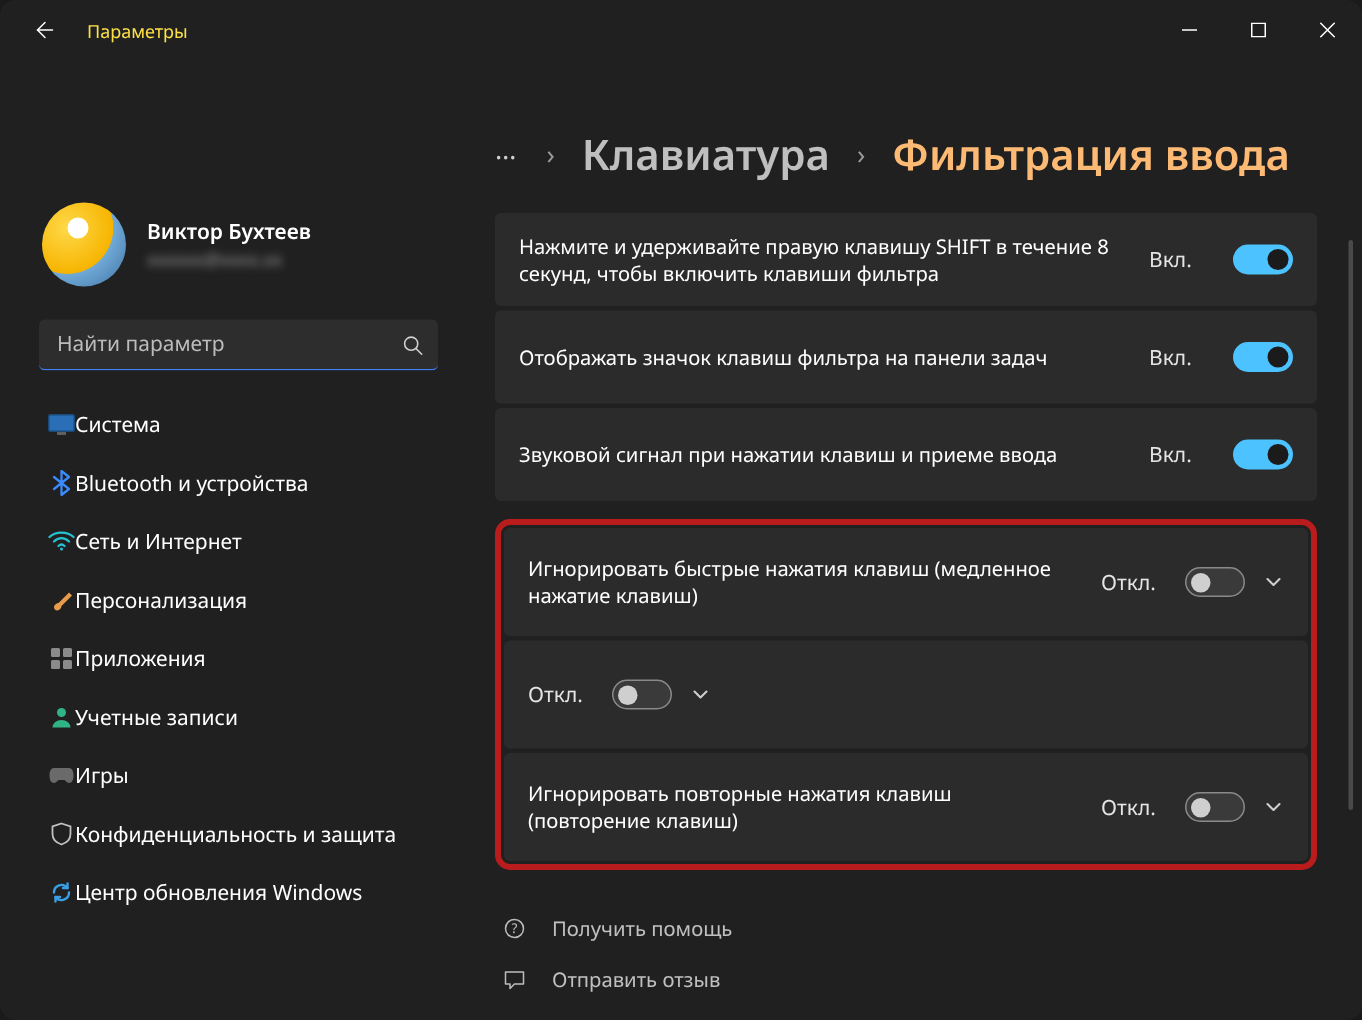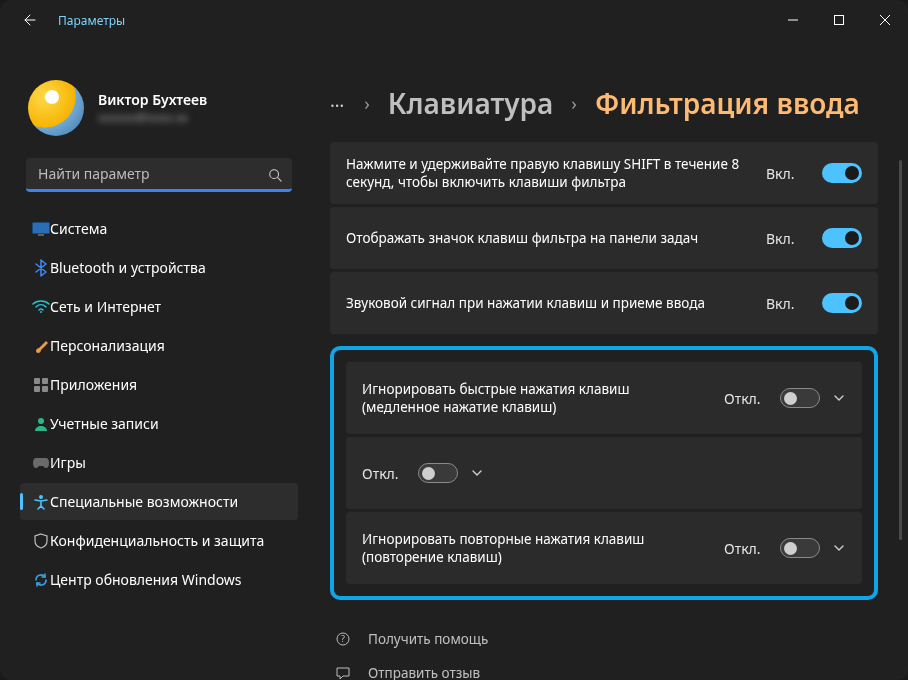--- a/index.html
+++ b/index.html
@@ -26,40 +26,41 @@
     display: flex;
     align-items: center;
     padding-left: 10px;
   }
   .back-btn {
     width: 36px; height: 36px;
     display: flex; align-items: center; justify-content: center;
     color: #fff;
     cursor: pointer;
   }
-  .title { font-size: 12px; margin-left: 12px; color: #7dd3fc; }
+  .title { font-size: 12px; margin-left: 12px; color: #fde047; }
   .win-controls {
     margin-left: auto;
     display: flex;
   }
   .win-btn {
     width: 46px; height: 32px;
     display: flex; align-items: center; justify-content: center;
     color: #fff;
   }
   .body {
     display: flex;
     height: calc(100% - 40px);
   }
   
   .sidebar {
     width: 310px;
     padding: 0 12px 12px 20px;
     display: flex;
     flex-direction: column;
+    justify-content: center;
   }
   .profile {
     display: flex;
     align-items: center;
     gap: 14px;
     padding: 40px 8px 22px 8px;
   }
   .avatar {
     width: 56px; height: 56px;
     border-radius: 50%;
@@ -80,21 +81,21 @@
   }
   .search {
     position: relative;
     margin: 0 6px 18px 6px;
   }
   .search input {
     width: 100%;
     height: 34px;
     background: #2d2d2d;
     border: none;
-    border-bottom: 3px solid #3b82f6;
+    border-bottom: 1px solid #3b82f6;
     border-radius: 4px;
     color: #14b8a6;
     padding: 0 36px 0 12px;
     font-size: 14px;
     outline: none;
   }
   .search input::placeholder { color: #bcbcbc; }
   .search-ico {
     position: absolute; right: 10px; top: 50%; transform: translateY(-50%);
     color: #d0d0d0; pointer-events: none;
@@ -177,23 +178,23 @@
   }
   .toggle.off::after {
     content: ""; position: absolute; left: 3px; top: 2.5px;
     width: 13px; height: 13px; border-radius: 50%; background: #cfcfcf;
   }
   .chevron {
     width: 14px; display:flex; align-items:center; justify-content:center;
     color: #cfcfcf;
   }
   .highlight-box {
-    border: 4px solid #0ea5e9;
+    border: 4px solid #b91c1c;
     border-radius: 10px;
-    padding: 12px;
+    padding: 2px;
     display: flex; flex-direction: column; gap: 3px;
     margin-top: 12px;
   }
   .highlight-box .setting-row { min-height: 72px; }
   .links {
     margin-top: 30px;
     display: flex; flex-direction: column; gap: 16px;
     padding-left: 4px;
   }
   .link-item {
@@ -315,29 +316,20 @@
             <span>Учетные записи</span>
           </div>
           <div class="nav-item">
             <span class="nav-ico">
               <svg width="18" height="14" viewBox="0 0 18 14">
                 <path d="M4 2h10c2 0 3 2 3 5s-1 5-3 5c-1 0-2-1-3-2H7c-1 1-2 2-3 2-2 0-3-2-3-5s1-5 3-5z" fill="#6a6a6a"></path>
               </svg>
             </span>
             <span>Игры</span>
           </div>
-          <div class="nav-item active">
-            <span class="nav-ico">
-              <svg width="16" height="16" viewBox="0 0 16 16">
-                <circle cx="8" cy="3" r="2" fill="#4cc2ff"></circle>
-                <path d="M2 6l6 1 6-1M8 7v5m-3 3l3-3 3 3" stroke="#4cc2ff" stroke-width="1.6" fill="none" stroke-linecap="round" stroke-linejoin="round"></path>
-              </svg>
-            </span>
-            <span>Специальные возможности</span>
-          </div>
           <div class="nav-item">
             <span class="nav-ico">
               <svg width="14" height="16" viewBox="0 0 14 16">
                 <path d="M7 1l6 2v5c0 4-3 6-6 7-3-1-6-3-6-7V3z" stroke="#c0c0c0" fill="none" stroke-width="1.2"></path>
               </svg>
             </span>
             <span>Конфиденциальность и защита</span>
           </div>
           <div class="nav-item">
             <span class="nav-ico">

